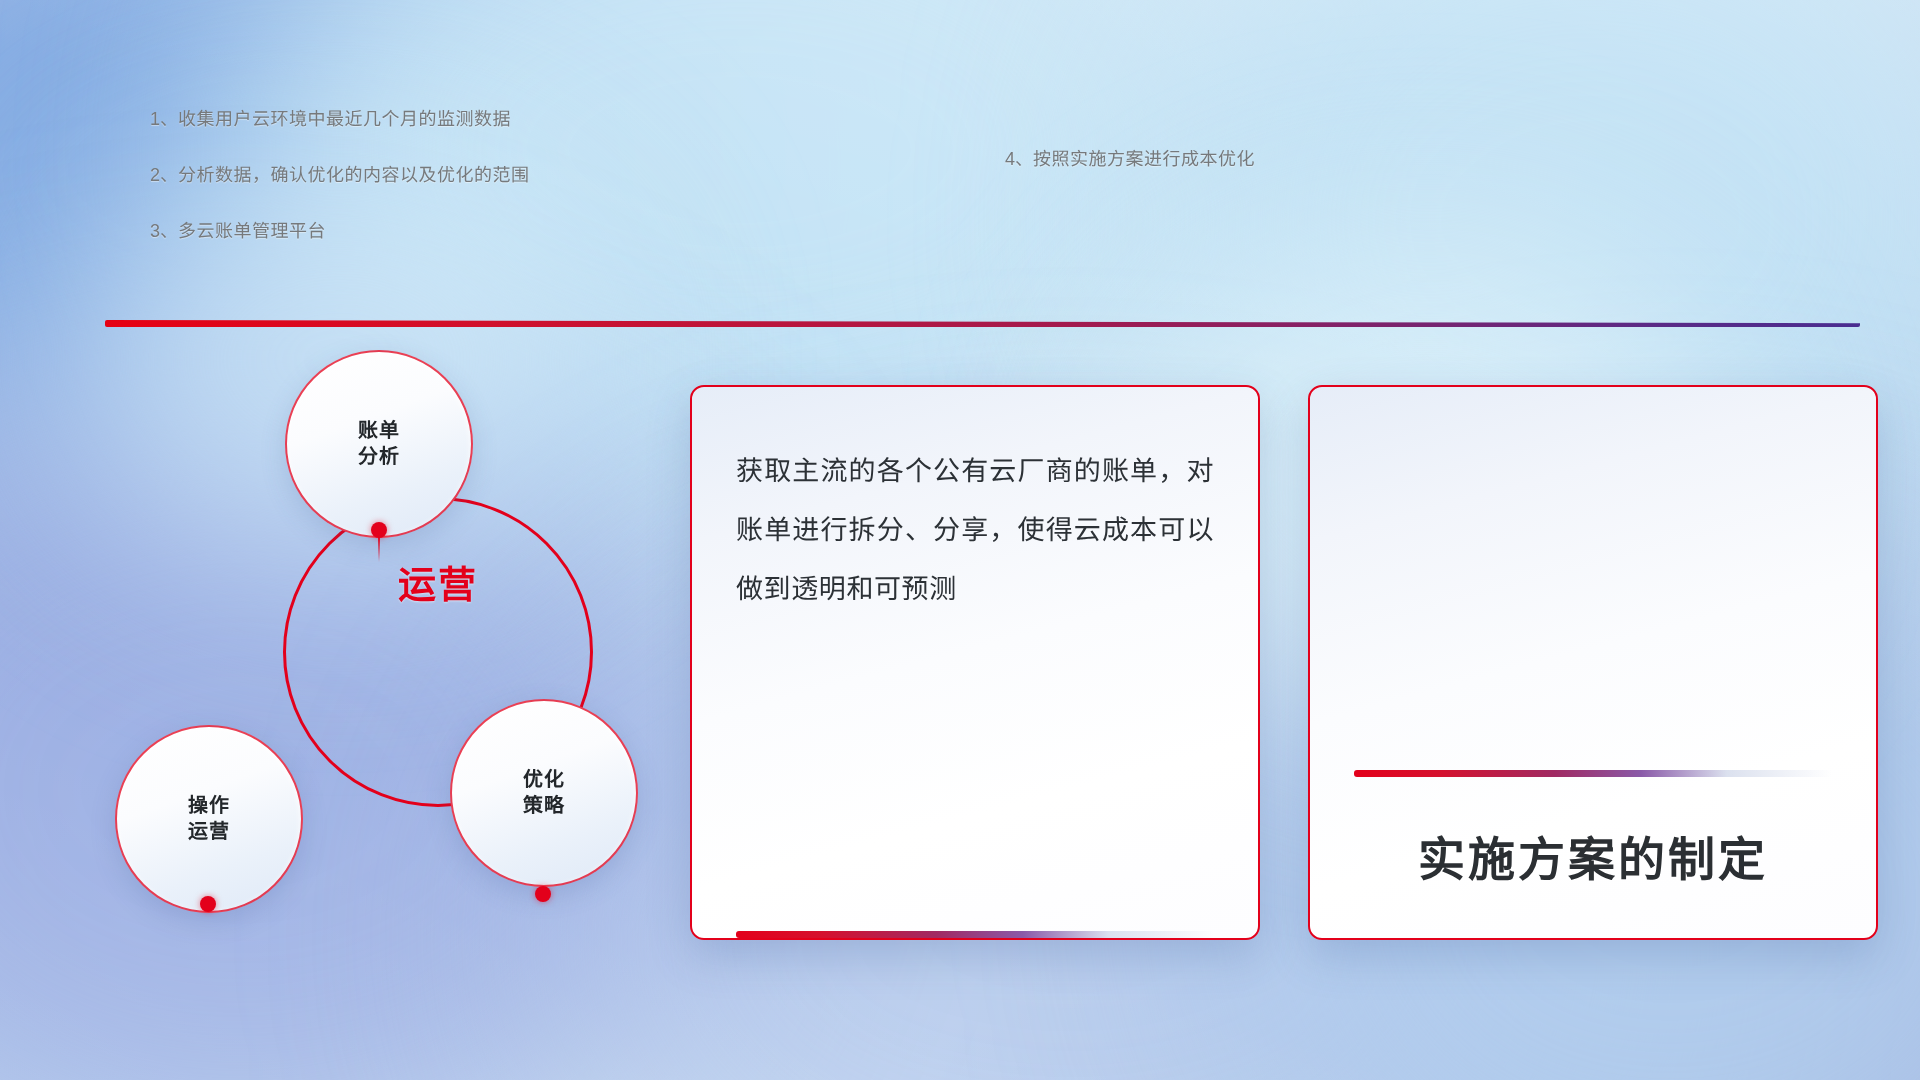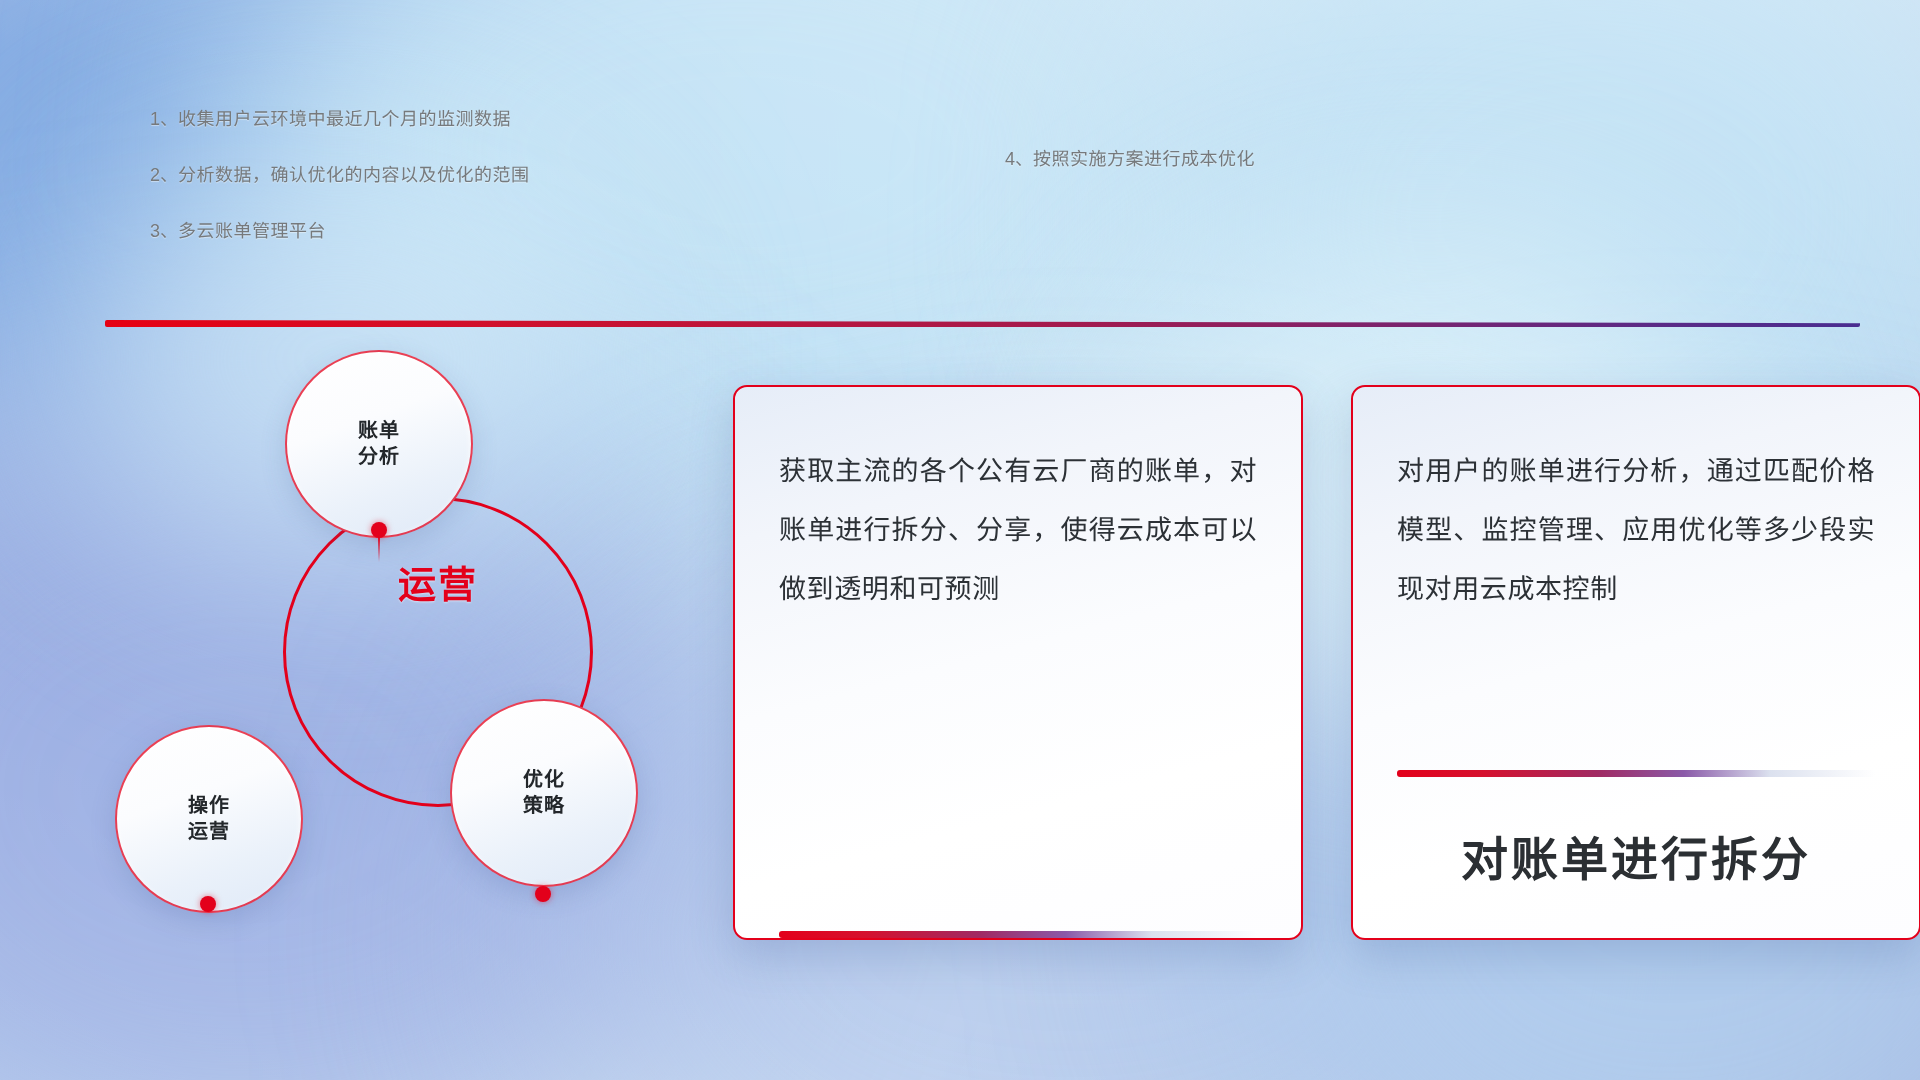--- a/index.html
+++ b/index.html
@@ -103,21 +103,21 @@
   }
   .stem-top{left:283px;top:196px;height:26px;}
 
   
   .card{
     position:absolute;z-index:4;top:385px;width:570px;height:555px;
     border:2px solid #e3001b;border-radius:14px;box-sizing:border-box;
     background:linear-gradient(165deg,#e6edf8 0%,#f2f5fb 22%,#fbfcfe 48%,#ffffff 72%,#fdfdff 100%);
     box-shadow:0 16px 44px rgba(56,88,150,.22);
     padding:55px 44px 0 44px;
-    display:flex;flex-direction:column;margin-left:43px;
+    display:flex;flex-direction:column;
   }
   #card-1{left:690px;}
   #card-2{left:1308px;}
   .card-body{
     color:#2c3136;font-size:27px;line-height:2.18;letter-spacing:.6px;
     text-align:justify;text-justify:inter-ideograph;
     flex:0 0 auto;
   }
   .card-rule{
     margin-top:auto;height:7px;border-radius:3px;
@@ -204,16 +204,15 @@
   <div class="dot dot-br"></div>
 
 </div>
 
 <div class="card" id="card-1">
   <div class="card-body">获取主流的各个公有云厂商的账单，对账单进行拆分、分享，使得云成本可以做到透明和可预测</div>
   <div class="card-rule"></div>
 </div>
 
 <div class="card" id="card-2">
-  <div class="card-body">对用户的账单进行分析，通过匹配价格模型、监控管理、应用优化等多少段实现对用云成本控制</div>
   <div class="card-rule"></div>
-  <div class="card-title">对账单进行拆分</div>
+  <div class="card-title">实施方案的制定</div>
 </div>
 
 </body></html>

